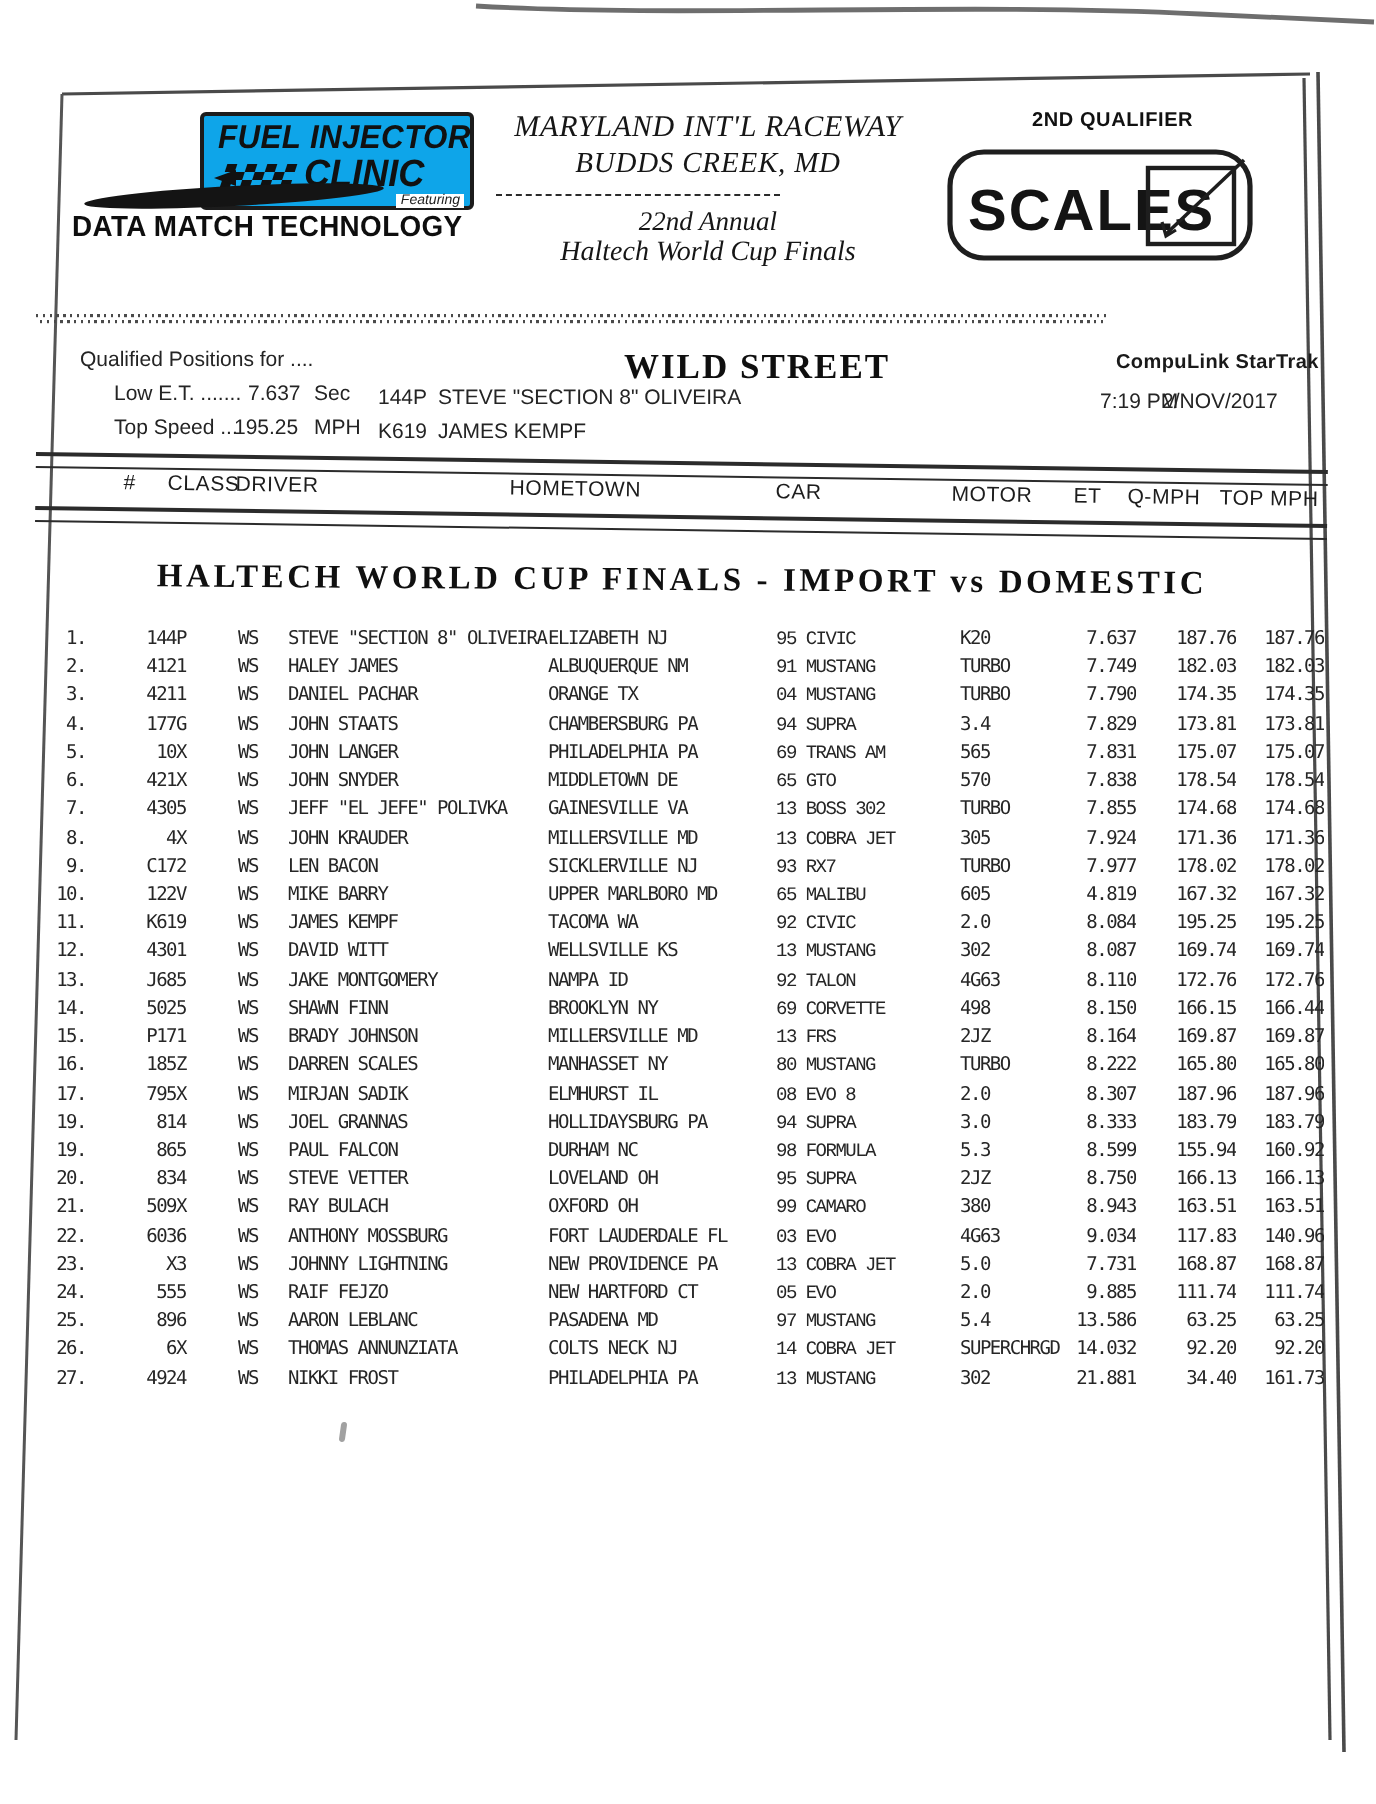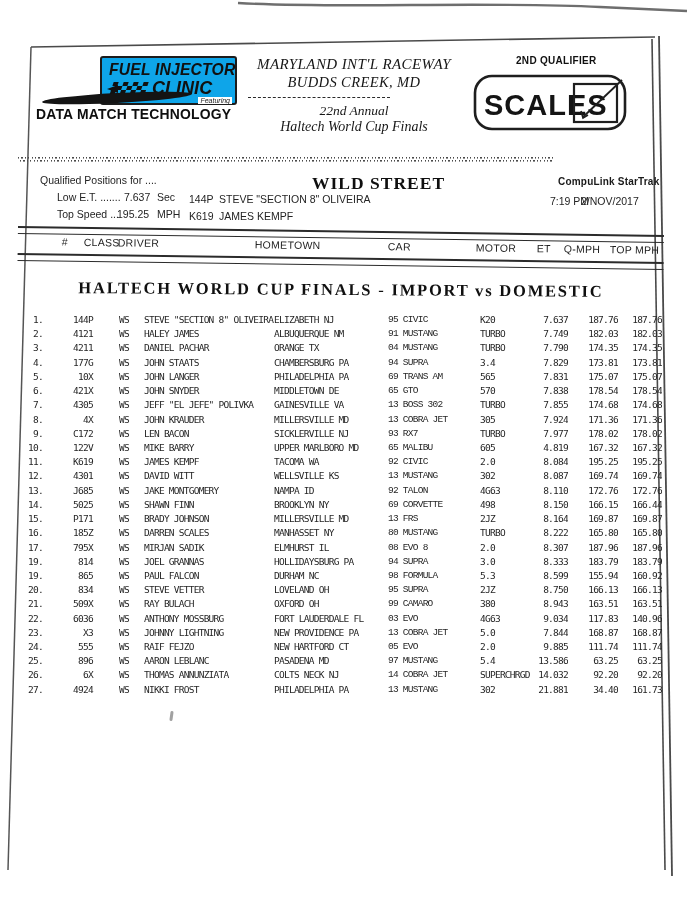--- a/index.html
+++ b/index.html
@@ -444,21 +444,21 @@
         <span class="cell c-topmph">140.96</span>
       </div>
       <div class="trow">
         <span class="cell c-pos">23.</span>
         <span class="cell c-num">X3</span>
         <span class="cell c-cls">WS</span>
         <span class="cell c-driver">JOHNNY LIGHTNING</span>
         <span class="cell c-hometown">NEW PROVIDENCE PA</span>
         <span class="cell c-car">13 COBRA JET</span>
         <span class="cell c-motor">5.0</span>
-        <span class="cell c-et">7.844</span>
+        <span class="cell c-et">7.731</span>
         <span class="cell c-qmph">168.87</span>
         <span class="cell c-topmph">168.87</span>
       </div>
       <div class="trow">
         <span class="cell c-pos">24.</span>
         <span class="cell c-num">555</span>
         <span class="cell c-cls">WS</span>
         <span class="cell c-driver">RAIF FEJZO</span>
         <span class="cell c-hometown">NEW HARTFORD CT</span>
         <span class="cell c-car">05 EVO</span>

